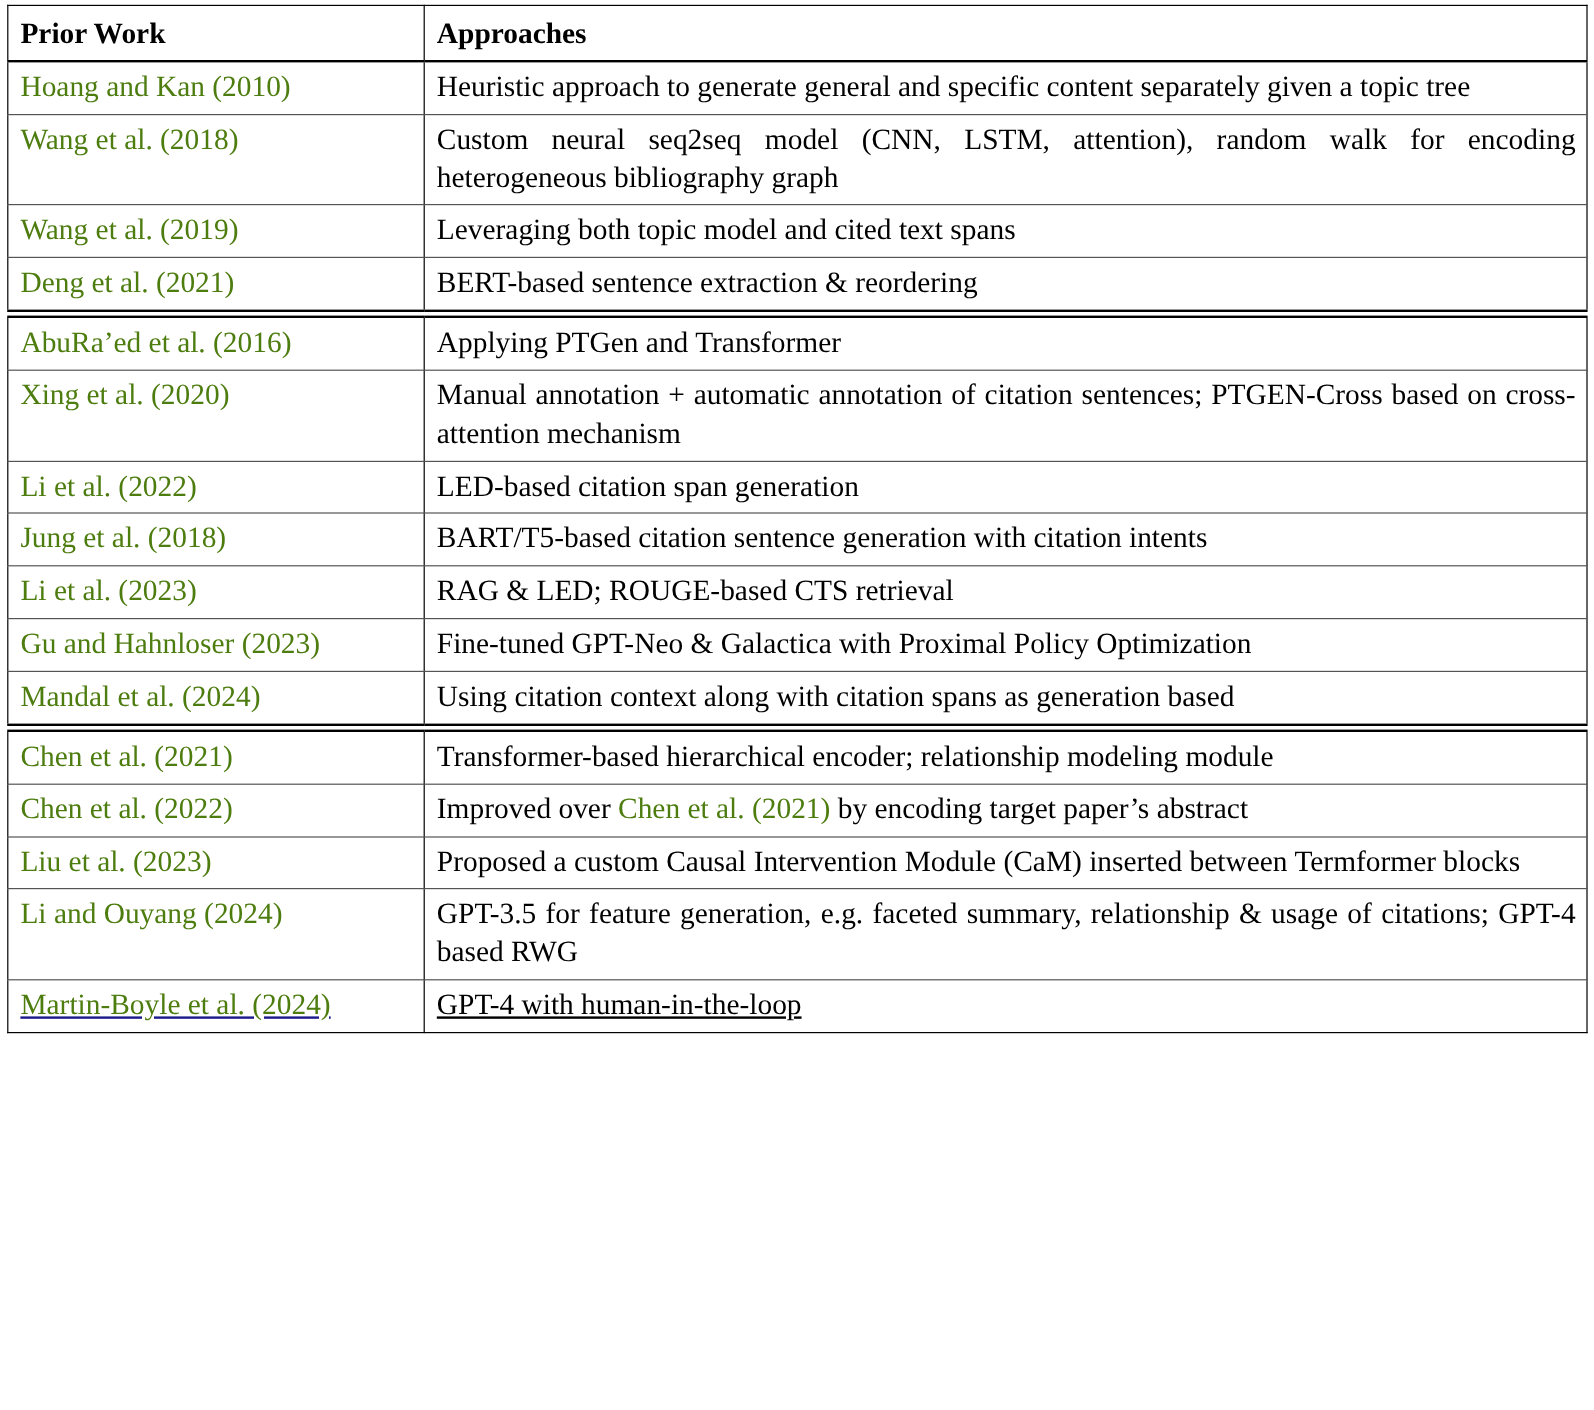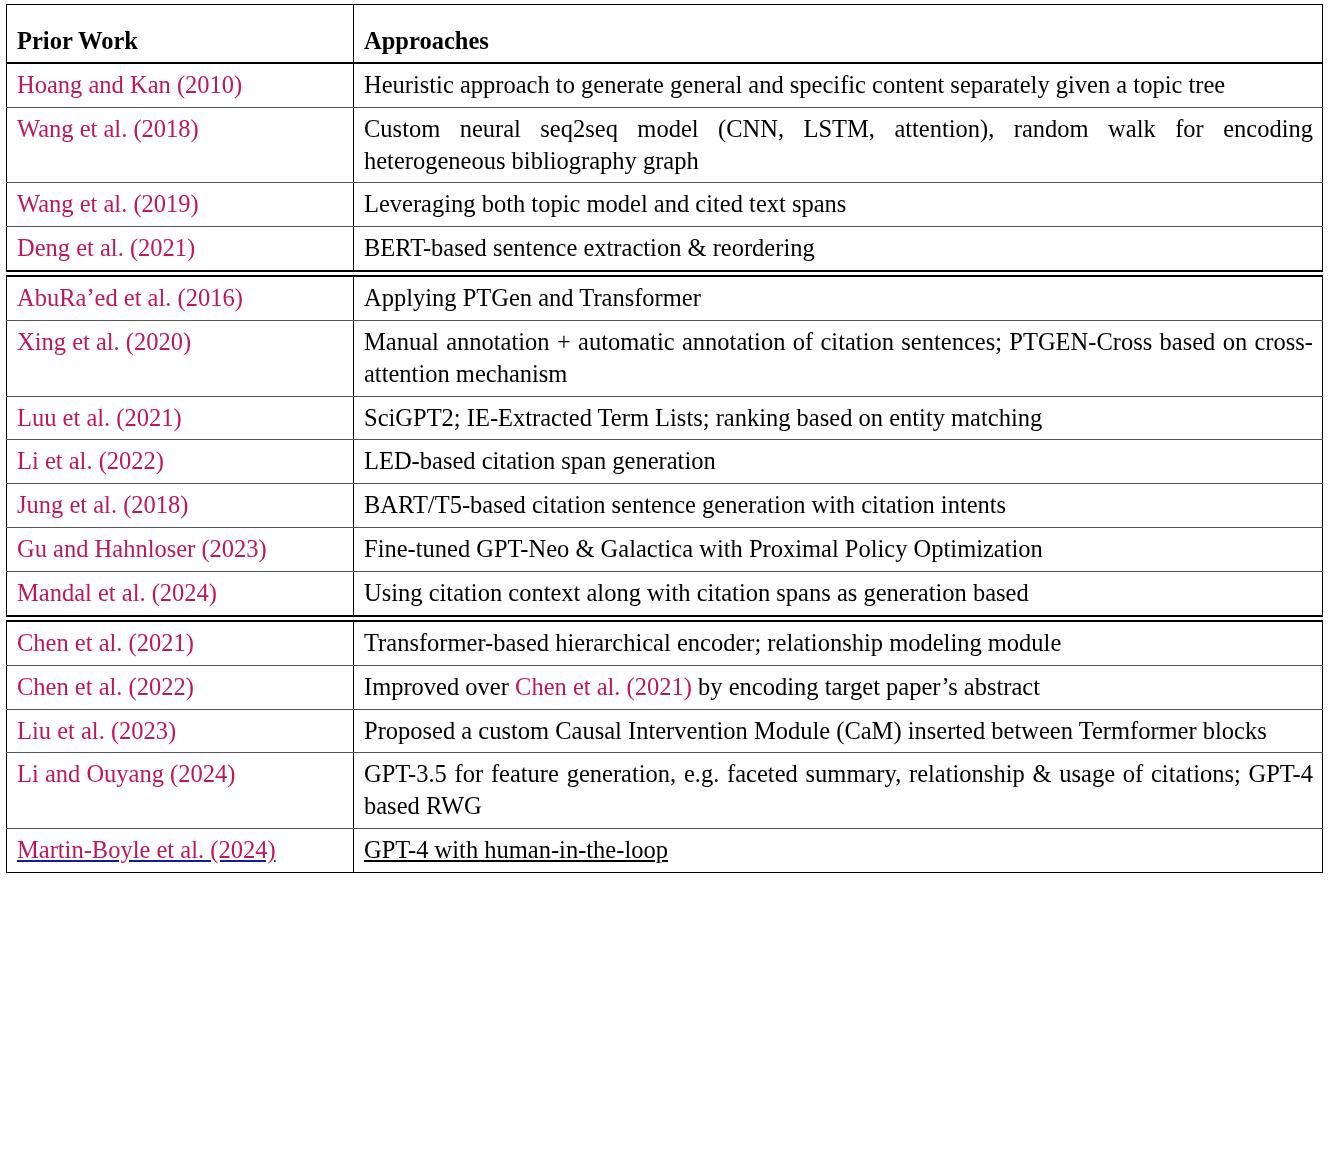--- a/index.html
+++ b/index.html
@@ -43,37 +43,37 @@
     padding: 5px 9px 6px 10px;
     box-sizing: border-box;
   }
 
   
   .prior-work-table thead th {
     font-weight: bold;
     text-align: left;
     border-top: 1.8px solid #000;
     border-bottom: 1.4px solid #000;
-    padding-top: 20px;
+    padding-top: 8px;
     padding-bottom: 5px;
   }
 
   
   .cell-prior {
     white-space: nowrap;
     color: #1a1a8c;
   }
   .cell-approach {
     text-align: justify;
     text-align-last: left;
     hyphens: manual;
     color: #000000;
   }
 
-  .cite { color: #be185d; }
+  .cite { color: #4d7c0f; }
 
   
   tr.group-end > td {
     border-bottom: 2.2px solid #000;
   }
   tr.group-start > td {
     border-top: 2.2px solid #000;
   }
   tr.group-gap > td {
     border: none;
@@ -125,30 +125,30 @@
         </tr>
         <tr class="group-start">
           <td class="cell-prior"><span class="cite">AbuRa’ed et al. (2016)</span></td>
           <td class="cell-approach"><span>Applying PTGen and Transformer</span></td>
         </tr>
         <tr>
           <td class="cell-prior"><span class="cite">Xing et al. (2020)</span></td>
           <td class="cell-approach"><span>Manual annotation + automatic annotation of citation sentences; PTGEN-Cross based on cross-attention mechanism</span></td>
         </tr>
         <tr>
-          <td class="cell-prior"><span class="cite">Luu et al. (2021)</span></td>
-          <td class="cell-approach"><span>SciGPT2; IE-Extracted Term Lists; ranking based on entity matching</span></td>
-        </tr>
-        <tr>
           <td class="cell-prior"><span class="cite">Li et al. (2022)</span></td>
           <td class="cell-approach"><span>LED-based citation span generation</span></td>
         </tr>
         <tr>
           <td class="cell-prior"><span class="cite">Jung et al. (2018)</span></td>
           <td class="cell-approach"><span>BART/T5-based citation sentence generation with citation intents</span></td>
+        </tr>
+        <tr>
+          <td class="cell-prior"><span class="cite">Li et al. (2023)</span></td>
+          <td class="cell-approach"><span>RAG &amp; LED; ROUGE-based CTS retrieval</span></td>
         </tr>
         <tr>
           <td class="cell-prior"><span class="cite">Gu and Hahnloser (2023)</span></td>
           <td class="cell-approach"><span>Fine-tuned GPT-Neo &amp; Galactica with Proximal Policy Optimization</span></td>
         </tr>
         <tr class="group-end">
           <td class="cell-prior"><span class="cite">Mandal et al. (2024)</span></td>
           <td class="cell-approach"><span>Using citation context along with citation spans as generation based</span></td>
         </tr>
         <tr class="group-gap">

